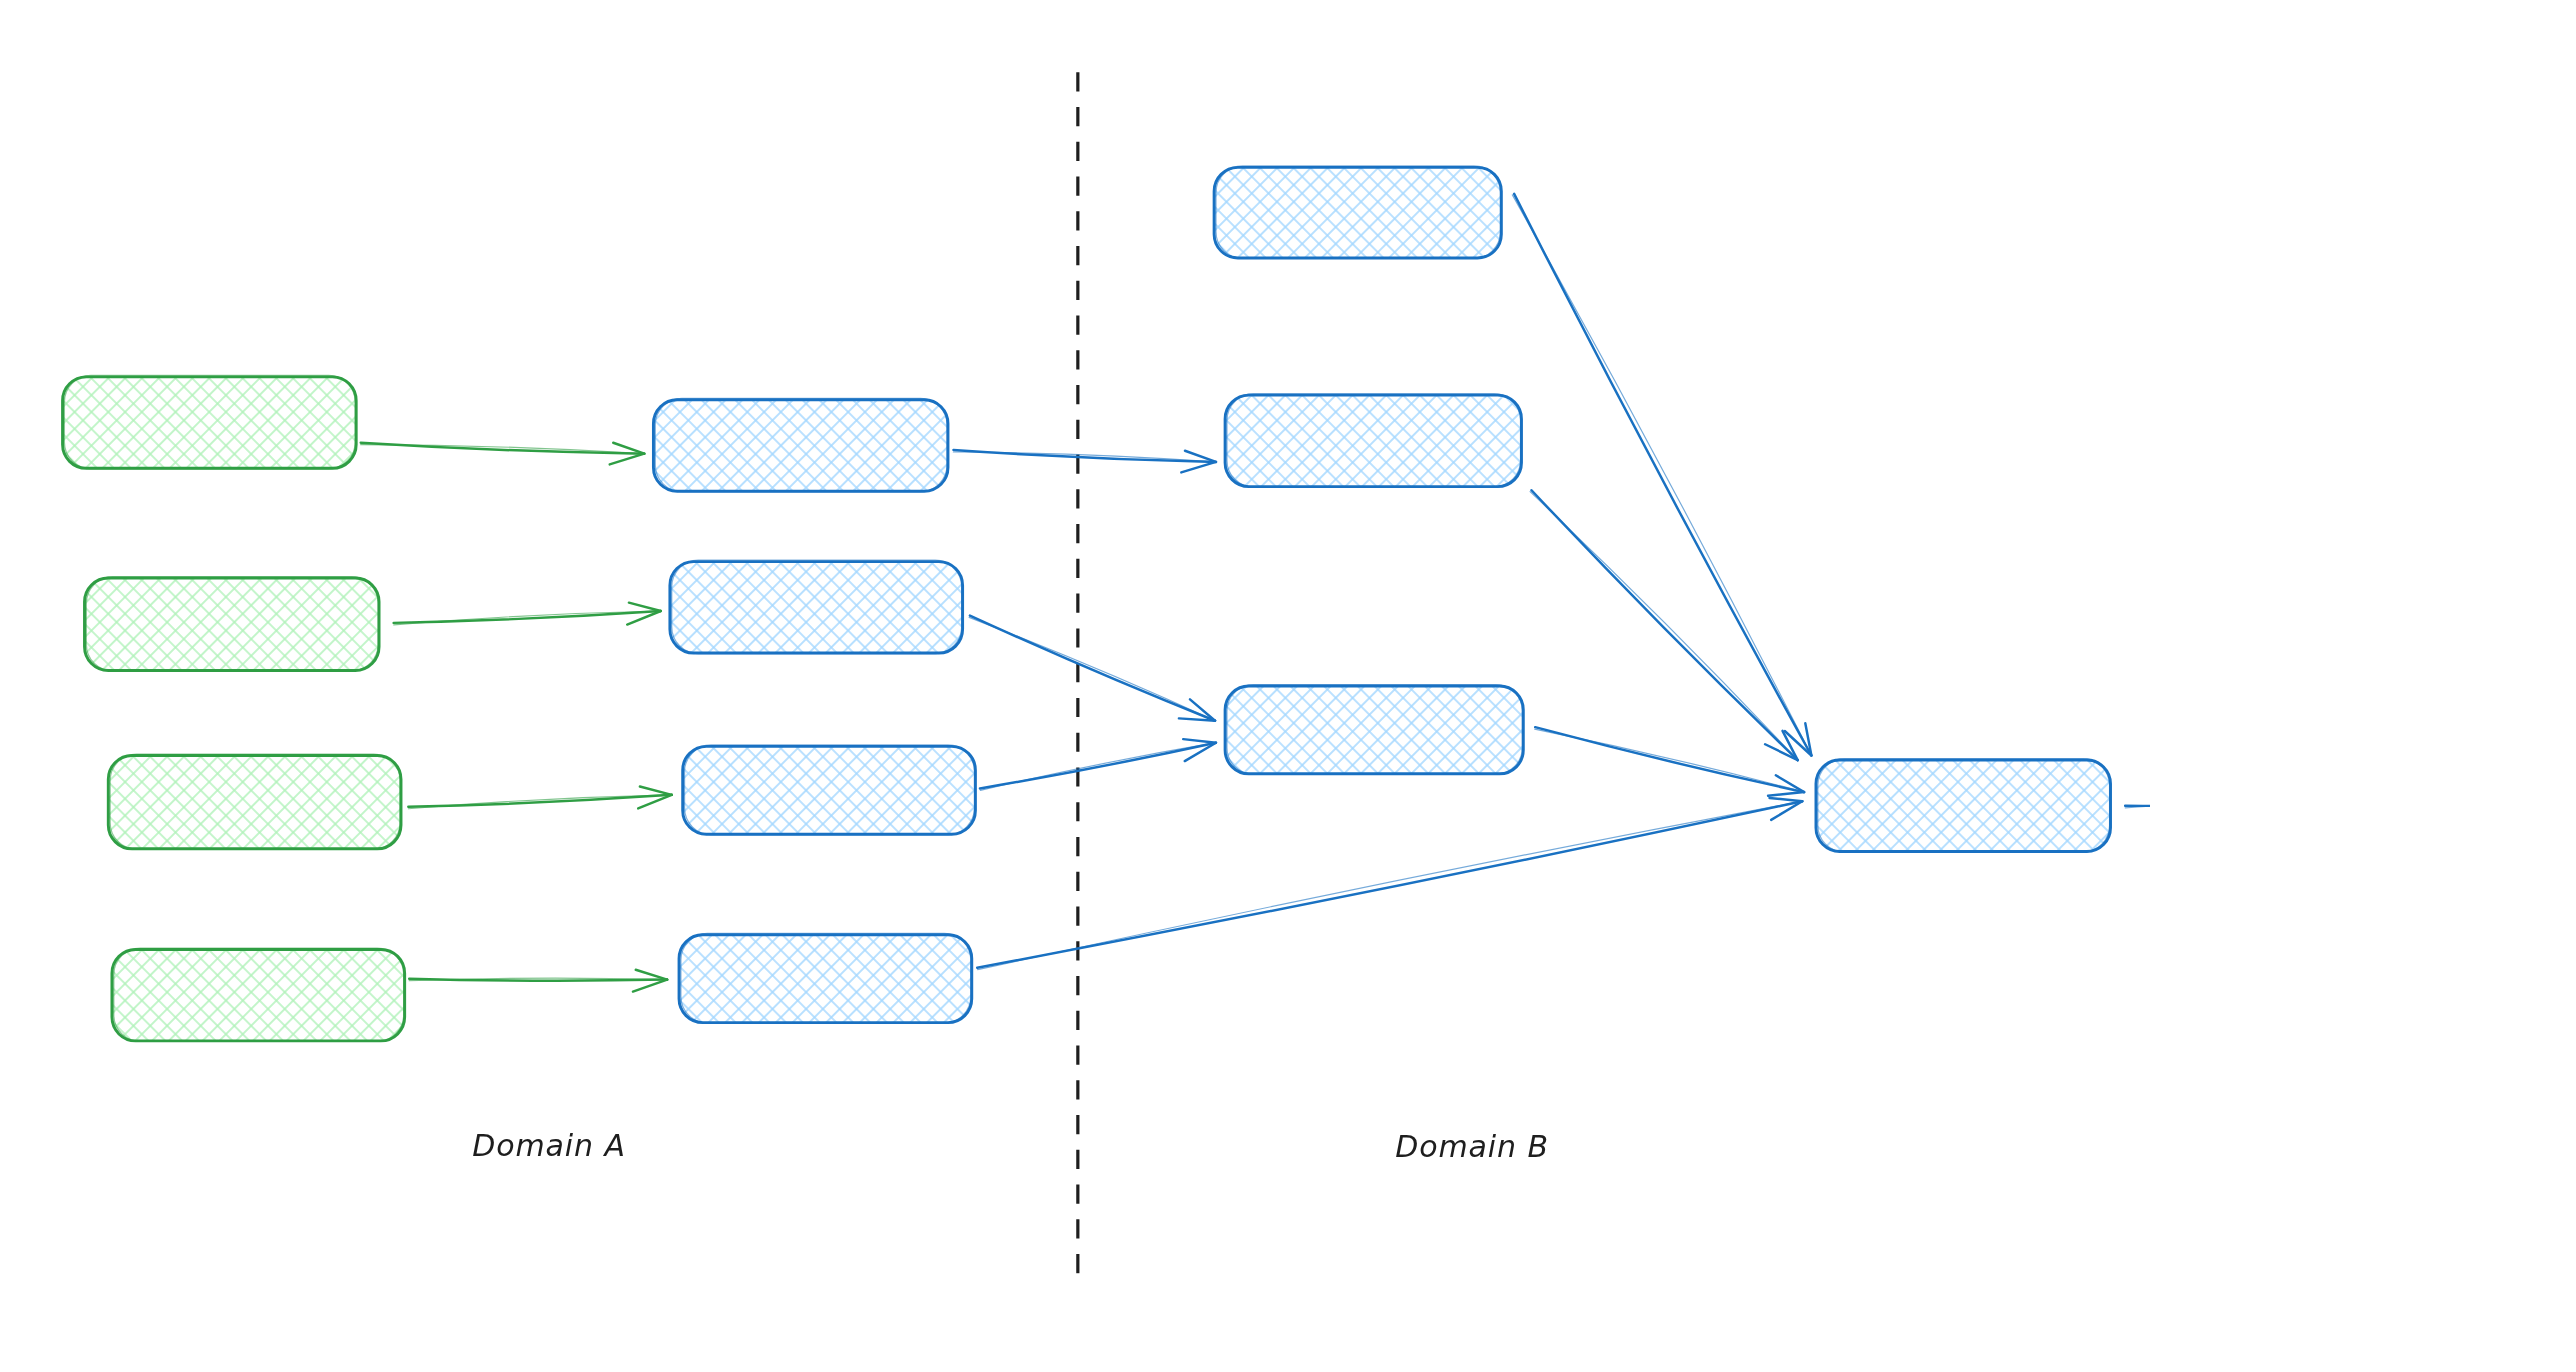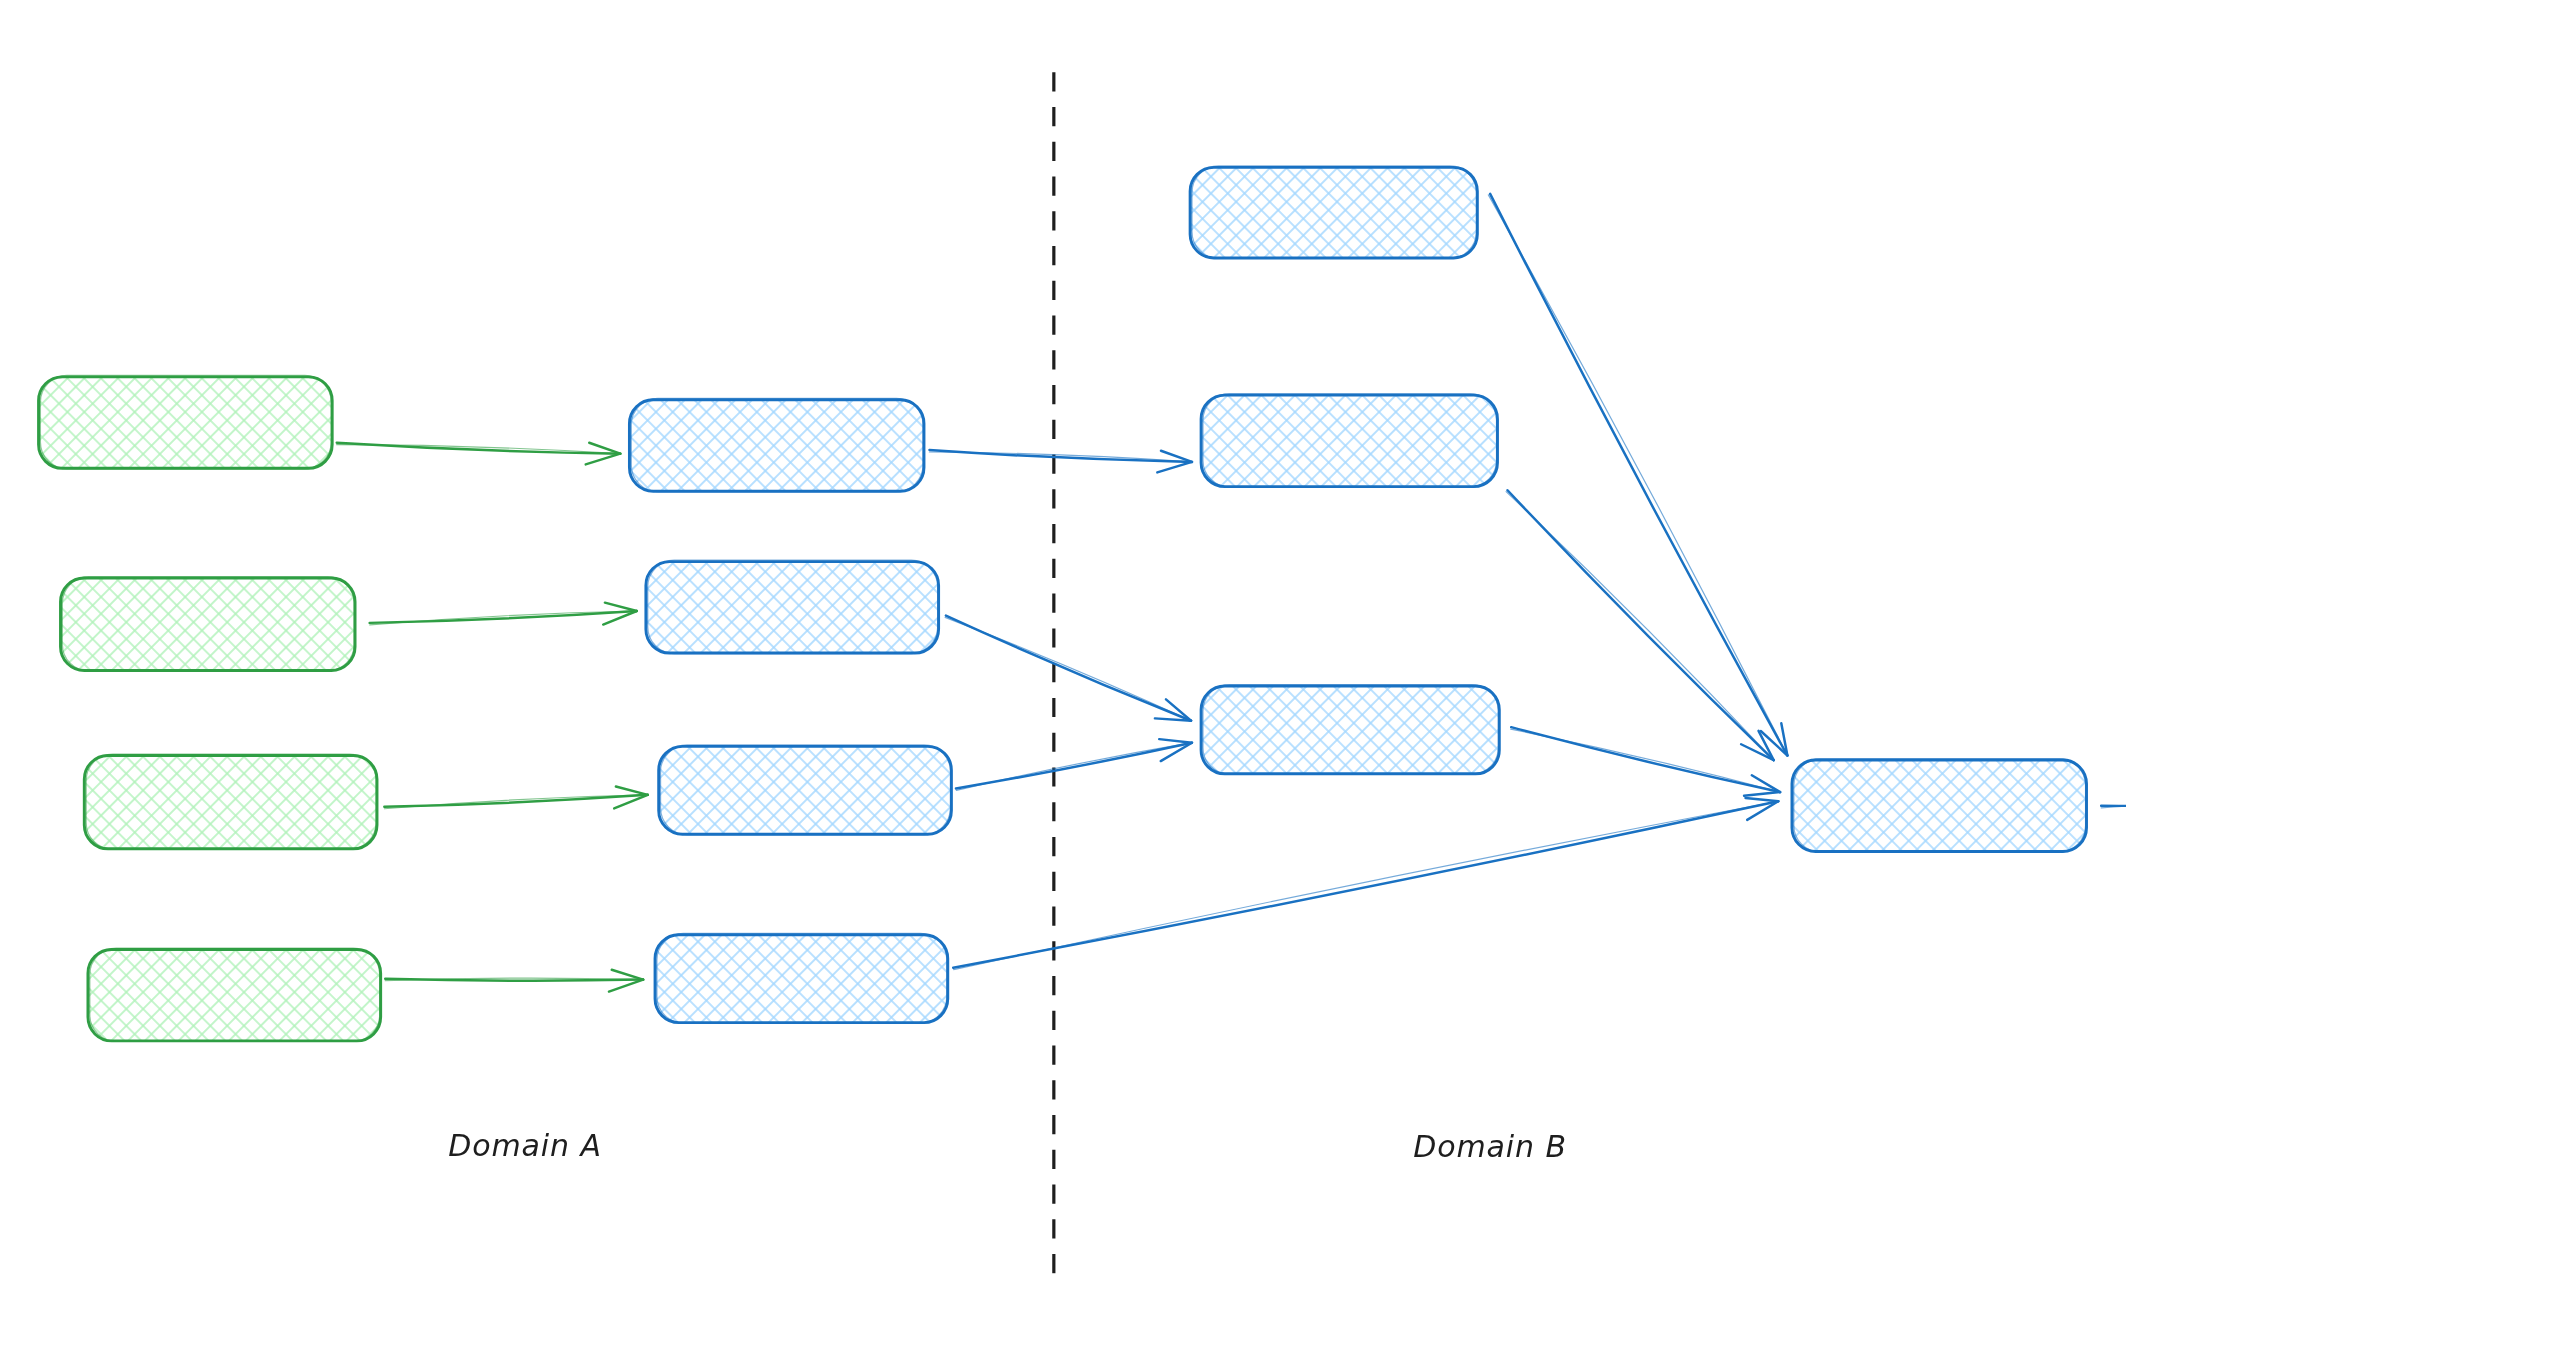--- a/index.html
+++ b/index.html
@@ -7,20 +7,21 @@
     padding: 0;
     background: #ffffff;
     font-family: "DejaVu Sans", "Liberation Sans", sans-serif;
   }
   .canvas {
     position: relative;
     width: 2126px;
     height: 1372px;
     background: #ffffff;
     overflow: hidden;
+    margin-left: 24px;
   }
   svg.diagram {
     position: absolute;
     left: 0;
     top: 0;
     width: 2576px;
     height: 1372px;
     display: block;
   }
   .region-label {
@@ -173,15 +174,15 @@
       <g>
         <path d="M2297 881 Q2379.036 881.468 2461 878" fill="none" stroke="#1971c2" stroke-width="2.7" stroke-linecap="round"></path>
         <path d="M2297.040237170876 883.1996320078777 Q2378.964 877.532 2461 878" fill="none" stroke="#1971c2" stroke-width="1.3" stroke-linecap="round" opacity="0.6"></path>
         <path d="M2461 878 l-34.580939184439195 -10.007929112564609" fill="none" stroke="#1971c2" stroke-width="2.7" stroke-linecap="round"></path>
         <path d="M2461 878 l-37.08530569369444 13.886687927840658" fill="none" stroke="#1971c2" stroke-width="2.7" stroke-linecap="round"></path>
       </g>
     </svg>
 
   <div class="region-label" style="left: 525px; top: 1145px;">Domain A</div>
 
-  <div class="region-label" style="left: 1490px; top: 1146px;">Domain B</div>
+  <div class="region-label" style="left: 1448px; top: 1146px;">Domain B</div>
 </div>
 
 
 </body></html>

